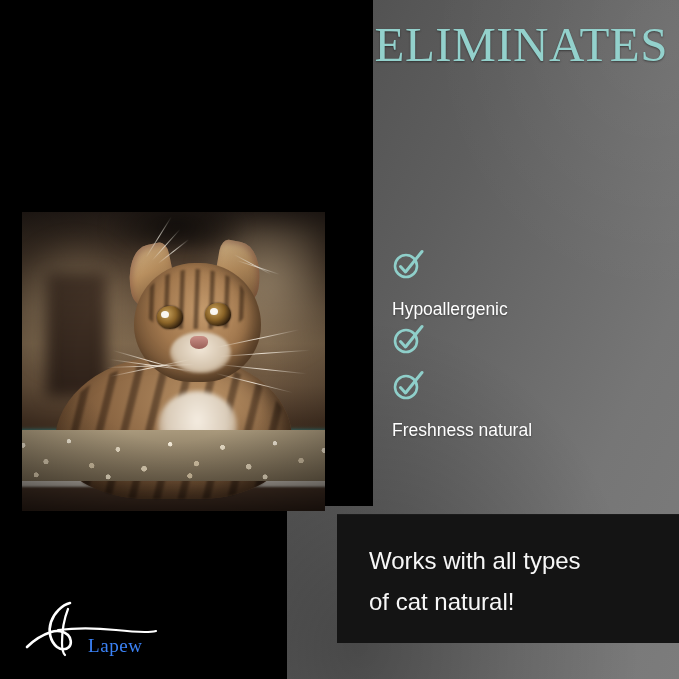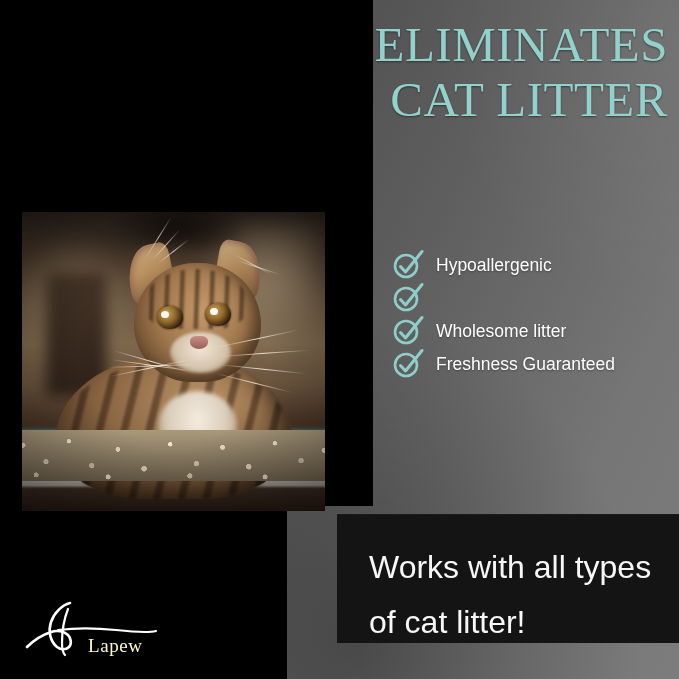--- a/index.html
+++ b/index.html
@@ -84,20 +84,21 @@
     left: 392px;
     top: 250px;
     width: 285px;
     z-index: 6;
   }
   .feature-row {
     display: flex;
     align-items: flex-start;
     margin-bottom: 2px;
     min-height: 31px;
+    flex-direction: column;
   }
   .check-slot {
     flex: 0 0 44px;
     height: 31px;
     position: relative;
   }
   .check-icon {
     position: absolute;
     left: 0;
     top: -2px;
@@ -124,21 +125,21 @@
     width: 342px;
     height: 129px;
     background: #141414;
     box-shadow: inset 0 1px 0 rgba(255,255,255,0.03);
     z-index: 7;
     box-sizing: border-box;
     padding: 26px 0 0 32px;
   }
   .callout-text {
     color: #f7f7f7;
-    font-size: 32px;
+    font-size: 24px;
     line-height: 1.72;
     font-family: "Liberation Sans", sans-serif;
   }
   .callout-text .cl-line { display: block; white-space: nowrap; }
 
   
   .photo {
     position: absolute;
     left: 22px;
     top: 212px;
@@ -388,38 +389,37 @@
     top: 597px;
     width: 160px;
     height: 68px;
     z-index: 8;
   }
   .logo-mark { position: absolute; left: 0; top: 0; }
   .logo-word {
     position: absolute;
     left: 64px;
     top: 38px;
-    color: #fef9c3;
+    color: #3b82f6;
     font-family: "Liberation Serif", "DejaVu Serif", serif;
     font-size: 19px;
     letter-spacing: 0.6px;
   }
 </style>
 </head>
 <body>
 
 <div id="poster">
 
   <div class="black-base"></div>
   <div class="gray-panel"></div>
   <div class="black-block"></div>
 
   <div class="headline">
     <span class="hl-line">ELIMINATES</span>
-    <span class="hl-line">CAT LITTER</span>
   </div>
 
   <div class="photo">
     <div class="ph-room"></div>
     <div class="ph-blur-a"></div>
     <div class="ph-blur-door"></div>
     <div class="ph-blur-b"></div>
     <div class="ph-dark-top"></div>
 
     <div class="ph-tray"></div>
@@ -486,42 +486,31 @@
     </div>
 
     <div class="feature-row">
       <span class="check-slot">
         <svg class="check-icon" viewBox="0 0 32 32" aria-hidden="true">
           <circle cx="14" cy="18" r="11" fill="none" stroke="#8fcfca" stroke-width="2.6"></circle>
           <path d="M8.5 18.5 L13.5 24 L30 3.5" fill="none" stroke="#8fcfca" stroke-width="3" stroke-linecap="round" stroke-linejoin="round"></path>
         </svg>
       </span>
       <span class="feature-text">
-        <span class="wrap2">Wholesome litter</span>
+        <span class="wrap2">Freshness natural</span>
       </span>
     </div>
 
-    <div class="feature-row">
-      <span class="check-slot">
-        <svg class="check-icon" viewBox="0 0 32 32" aria-hidden="true">
-          <circle cx="14" cy="18" r="11" fill="none" stroke="#8fcfca" stroke-width="2.6"></circle>
-          <path d="M8.5 18.5 L13.5 24 L30 3.5" fill="none" stroke="#8fcfca" stroke-width="3" stroke-linecap="round" stroke-linejoin="round"></path>
-        </svg>
-      </span>
-      <span class="feature-text">
-        <span>Freshness Guaranteed</span>
-      </span>
-    </div>
 
   </div>
 
   <div class="callout">
     <div class="callout-text">
       <span class="cl-line">Works with all types</span>
-      <span class="cl-line">of cat litter!</span>
+      <span class="cl-line">of cat natural!</span>
     </div>
   </div>
 
   <div class="logo">
     <svg class="logo-mark" width="160" height="60" viewBox="0 0 160 60" aria-hidden="true">
       <path d="M46 6 C38 8 30 16 27 25 C24 34 26 44 33 50 C37 53 42 53 45 50
                C48 47 47 41 44 38 C40 34 33 33 27 35 C18 38 9 44 3 50" fill="none" stroke="#ffffff" stroke-width="2.6" stroke-linecap="round"></path>
       <path d="M44 12 C40 22 38 34 38 46 C38 52 39 56 41 58" fill="none" stroke="#ffffff" stroke-width="2.2" stroke-linecap="round"></path>
       <path d="M34 33 C50 31 72 31 92 33 C110 35 124 36 132 34" fill="none" stroke="#ffffff" stroke-width="2.2" stroke-linecap="round"></path>
     </svg>

